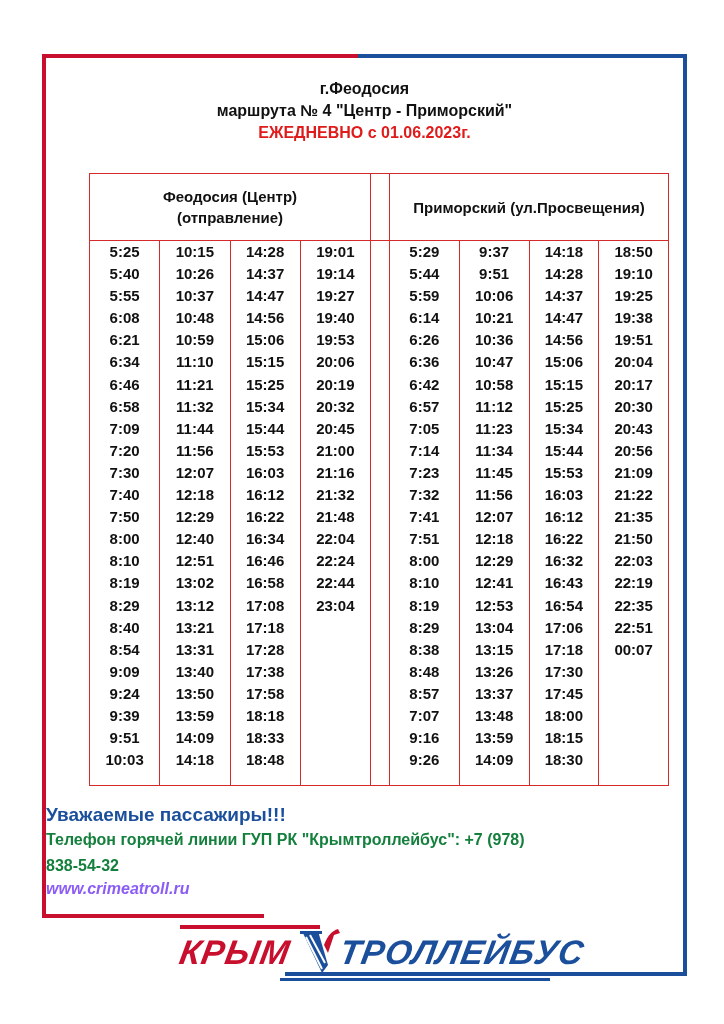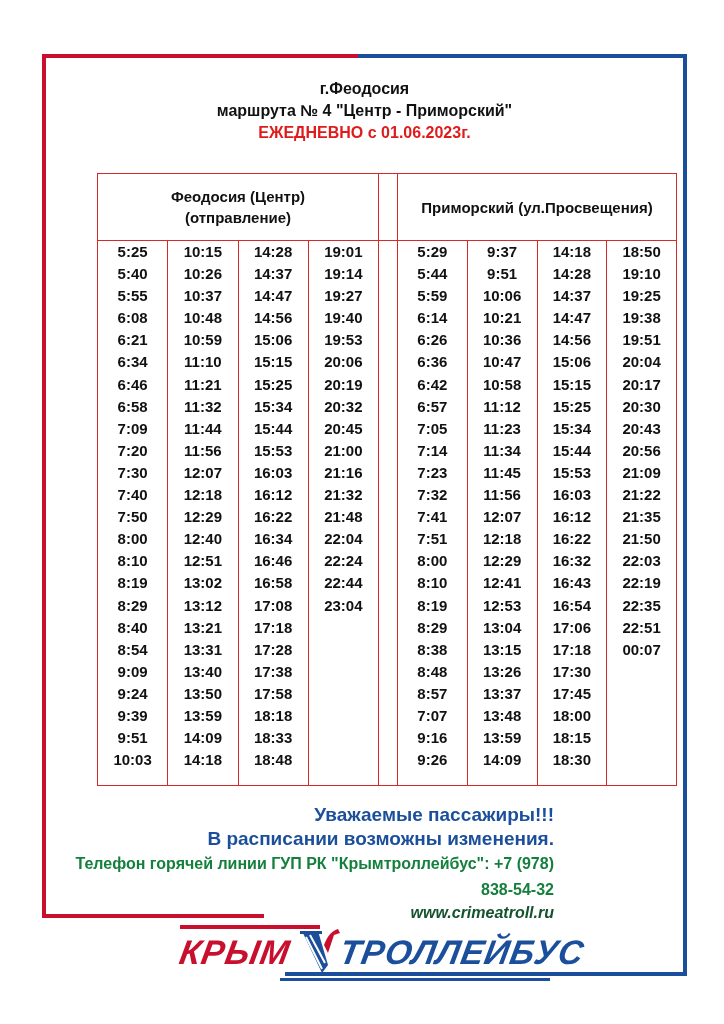--- a/index.html
+++ b/index.html
@@ -10,33 +10,33 @@
   .frame-top-blue { position:absolute; left:358px; top:54px; width:329px; height:4px; background:#1b4f9c; }
   .frame-left { position:absolute; left:42px; top:54px; width:4px; height:864px; background:#c8102e; }
   .frame-bottom-red { position:absolute; left:42px; top:914px; width:222px; height:4px; background:#c8102e; }
   .frame-right { position:absolute; left:683px; top:54px; width:4px; height:922px; background:#1b4f9c; }
   .frame-bottom-blue { position:absolute; left:285px; top:972px; width:402px; height:4px; background:#1b4f9c; }
 
   .header { position:absolute; left:46px; width:637px; top:64px; text-align:center; font-weight:bold;margin-top:14px; }
   .header .line { font-size:16px; line-height:22px; color:#111; }
   .header .line.red { color:#e01b1b; }
 
-  table.sched { position:absolute; left:97px; top:173px; border-collapse:collapse; }
+  table.sched { position:absolute; left:89px; top:173px; border-collapse:collapse; }
   table.sched td { border:1.5px solid #d42a2a; padding:0; text-align:center; vertical-align:top;
                    font-weight:bold; font-size:15px; color:#111; }
   table.sched tr.head td { height:66px; vertical-align:middle; font-size:15px; line-height:21px; }
   .col { width:68px; }
   .sep { width:18px; }
   .cell-time { display:block; height:22.1px; line-height:22.1px; }
   .times td { padding-top:3px; padding-bottom:2px; height:544px; }
 
-  .notice { position:absolute; left:46px; width:508px; top:803px; text-align:right; font-weight:bold; }
+  .notice { position:absolute; left:46px; width:508px; top:803px; text-align:left; font-weight:bold; }
   .notice .blue { color:#1b4f9c; font-size:19px; line-height:24px; }
   .notice .phone { color:#15803d; font-size:16px; line-height:26px; }
-  .notice .site { color:#14532d; font-size:16px; line-height:20px; font-style:italic; }
+  .notice .site { color:#8b5cf6; font-size:16px; line-height:20px; font-style:italic; }
 
   .logo { position:absolute; left:180px; top:925px; width:380px; height:62px; }
   .logo .bar-red { position:absolute; left:0; top:0; width:140px; height:4px; background:#c8102e; }
   .logo .bar-blue { position:absolute; left:120px; top:6px; width:22px; height:3px; background:#1b4f9c; }
   .logo .word1 { position:absolute; left:0; top:8px; font-size:34px; font-weight:bold; font-style:italic;
                  color:#c8102e; letter-spacing:1px; transform:skewX(-10deg); }
   .logo .word2 { position:absolute; left:160px; top:8px; font-size:34px; font-weight:bold; font-style:italic;
                  color:#1b4f9c; letter-spacing:1px; transform:skewX(-10deg); }
   .logo .emblem { position:absolute; left:118px; top:0; width:44px; height:52px; }
   .logo .under1 { position:absolute; left:130px; top:48px; width:250px; height:3px; background:#1b4f9c; }
@@ -267,21 +267,20 @@
           <span class="cell-time">22:35</span>
           <span class="cell-time">22:51</span>
           <span class="cell-time">00:07</span>
         </td>
   </tr>
 </tbody>
   </table>
 
 <div class="notice">
   <div class="blue">Уважаемые пассажиры!!!</div>
-  <div class="blue">В расписании возможны изменения.</div>
   <div class="phone">Телефон горячей линии ГУП РК "Крымтроллейбус": +7 (978) 838-54-32</div>
   <div class="site">www.crimeatroll.ru</div>
 </div>
 
 <div class="logo">
   <div class="bar-red"></div>
   <div class="bar-blue"></div>
   <div class="word1">КРЫМ</div>
   <svg class="emblem" viewBox="0 0 44 52">
     <path d="M4 6 L20 6 L30 40 L24 48 Z" fill="#1b4f9c"></path>

